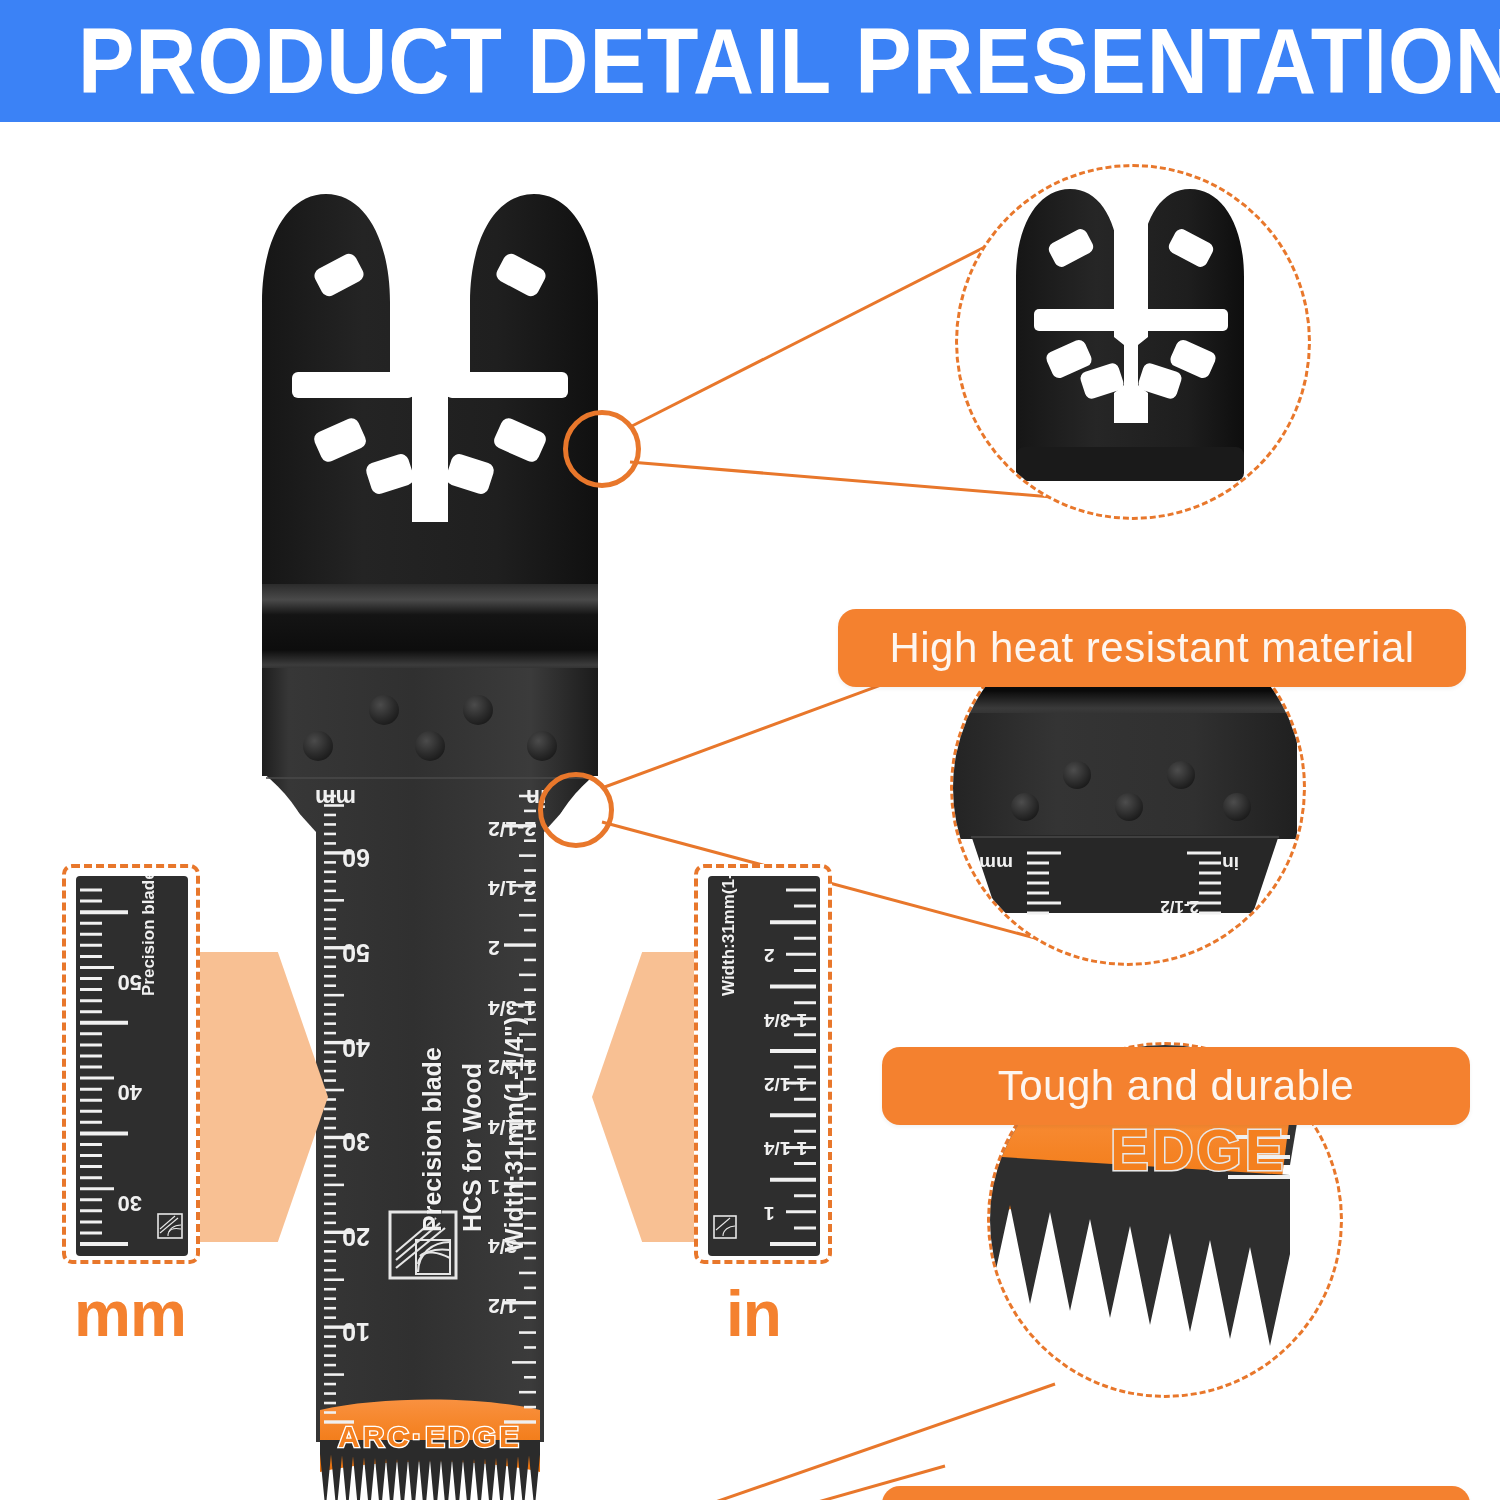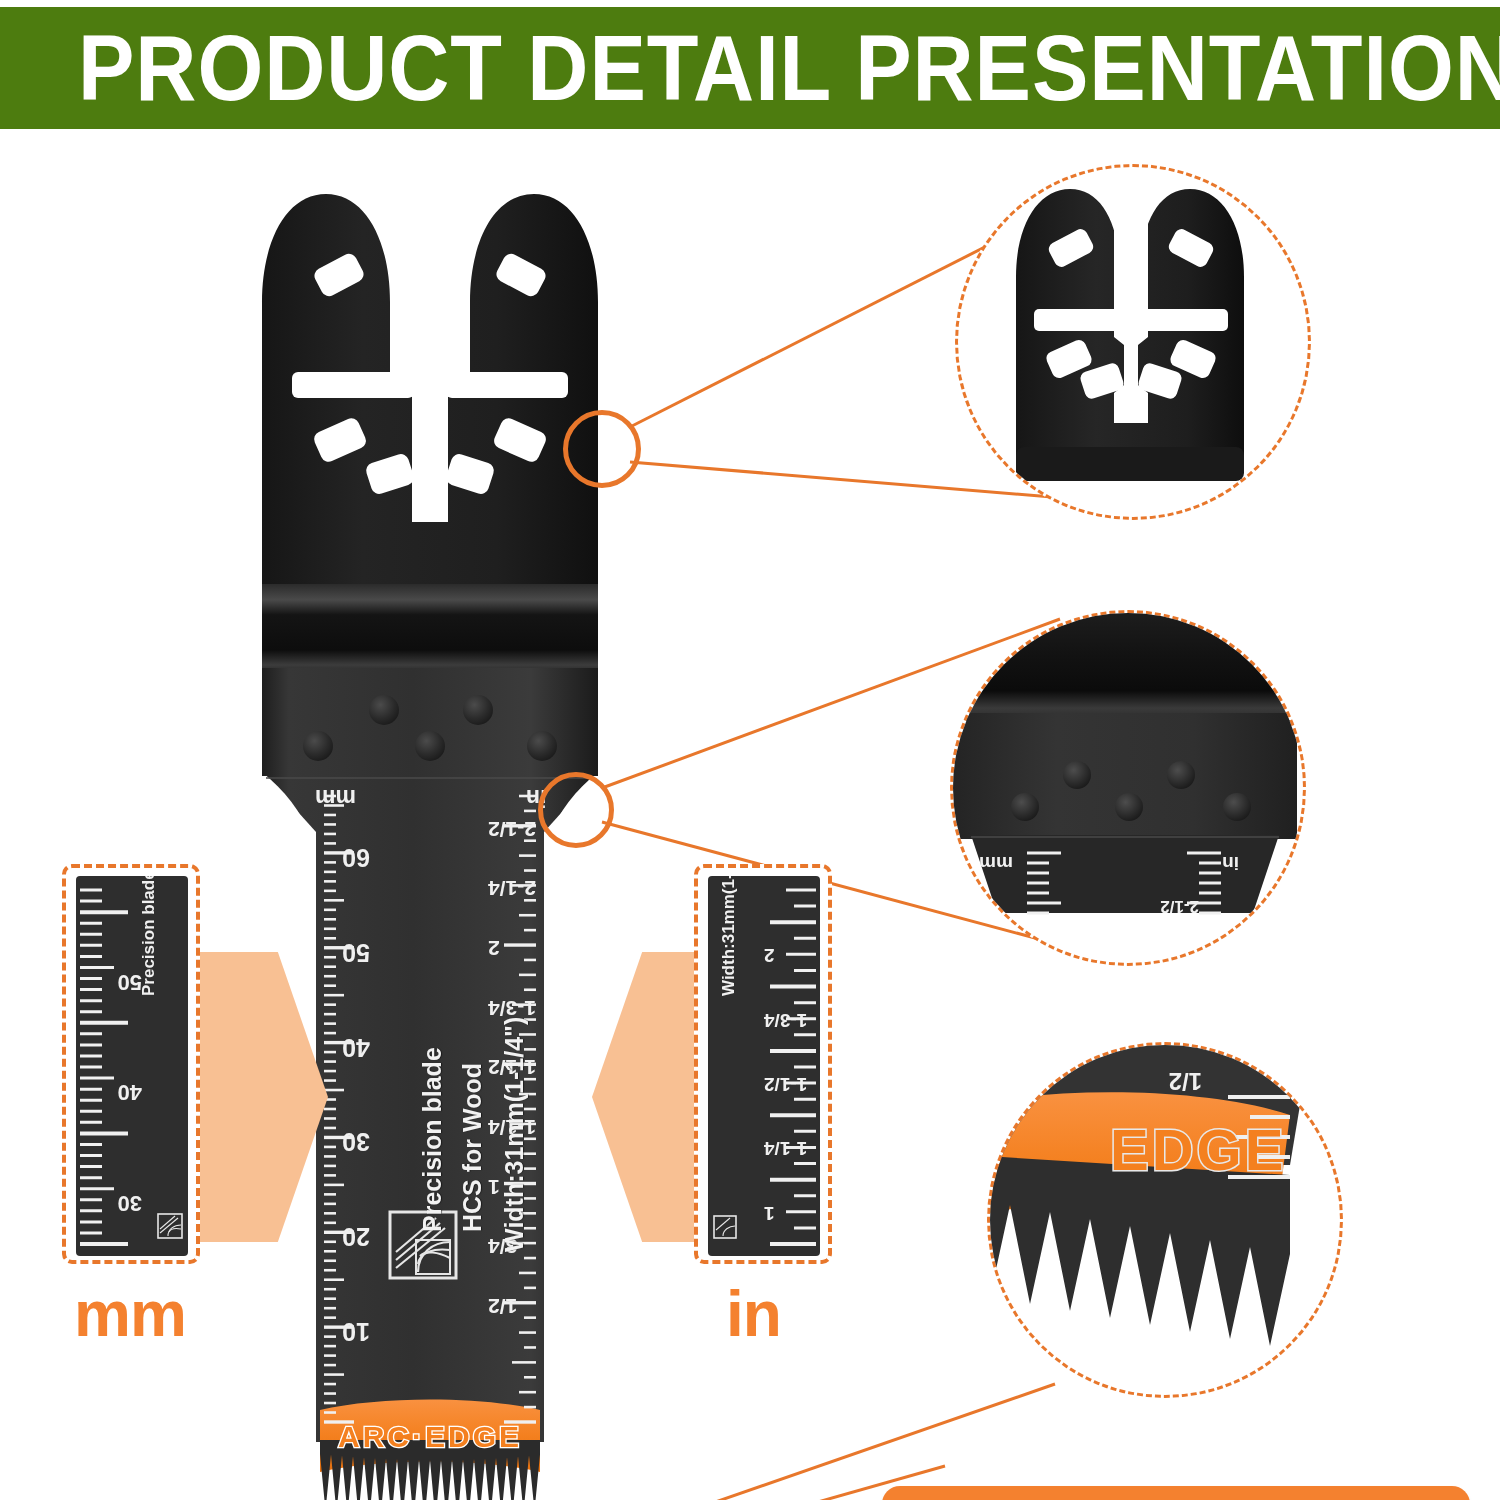--- a/index.html
+++ b/index.html
@@ -14,25 +14,24 @@
     overflow: hidden;
     font-family: "Liberation Sans", sans-serif;
   }
 
   
   #header-banner {
     position: absolute;
     left: 0; top: 0;
     width: 1500px;
     height: 122px;
-    background: #4d7c0f;
+    background: #3b82f6;
     display: flex;
     align-items: center;
     overflow: hidden;
-    margin-top: 7px;
   }
   #header-title {
     color: #ffffff;
     font-family: "Liberation Sans Narrow", "Liberation Sans", sans-serif;
     font-weight: bold;
     font-size: 92px;
     letter-spacing: 1px;
     transform: scaleX(0.92);
     transform-origin: left center;
     margin-left: 78px;
@@ -699,15 +698,17 @@
             <line x1="2" y1="14" x2="16" y2="2"></line>
             <path d="M 9 20 C 9 14 15 10 21 10"></path>
           </g>
         </g>
         <text x="26" y="120" fill="#f0f0f0" font-family="Liberation Sans, sans-serif" font-size="17" font-weight="bold" transform="rotate(-90 26 120)">Width:31mm(1-1/4")</text>
       </svg>
     </div>
   </div>
   <div class="unit-label" id="unit-label-in">in</div>
 
+  <div class="callout-pill" id="callout-1">High heat resistant material</div>
+  <div class="callout-pill" id="callout-2">Tough and durable</div>
   <div class="callout-pill" id="callout-3">Arc edge design</div>
 
 </div>
 
 </body></html>

